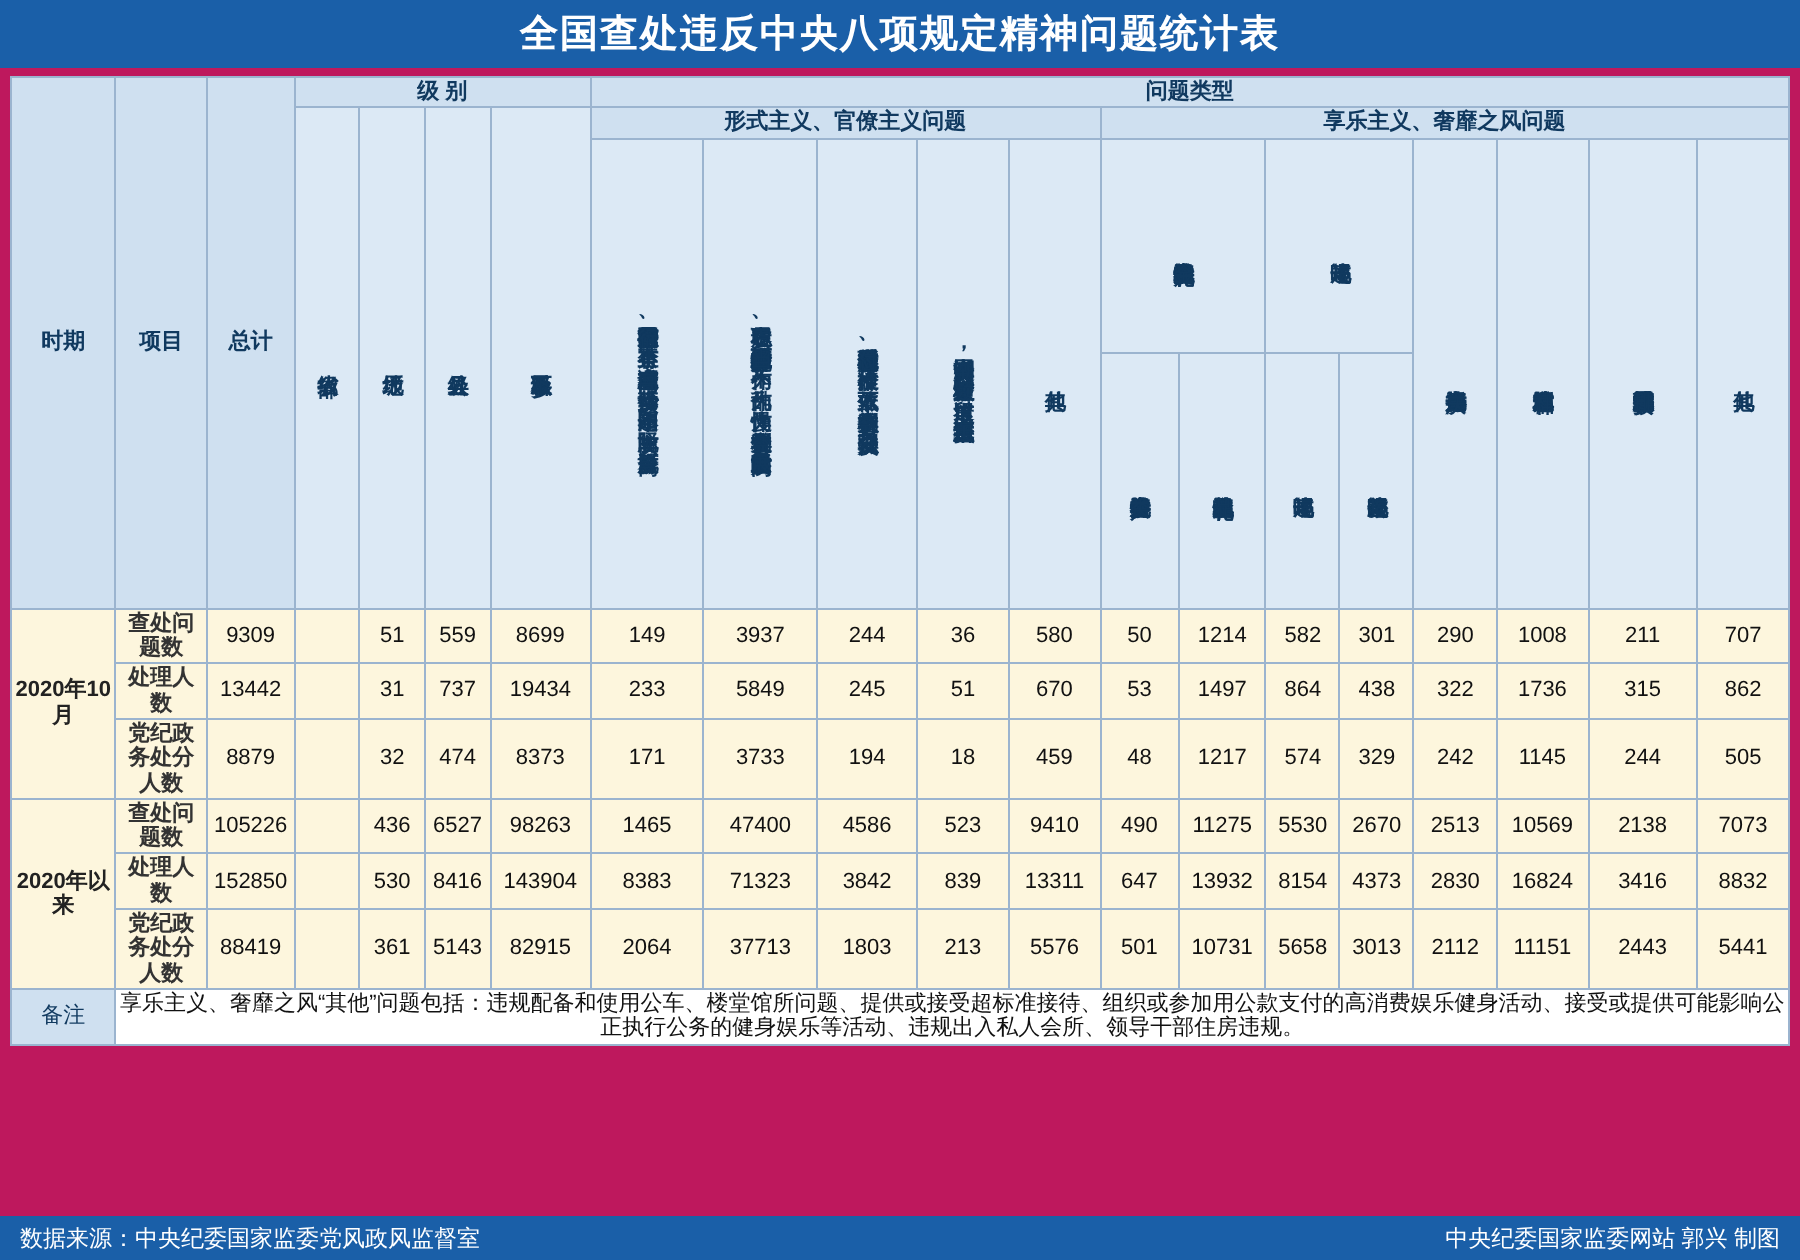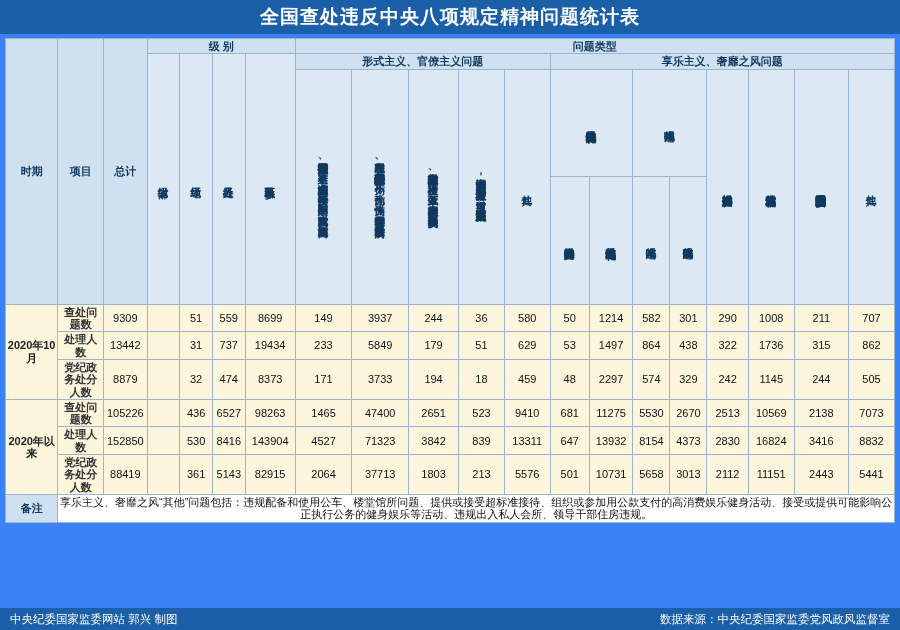--- a/index.html
+++ b/index.html
@@ -5,21 +5,21 @@
   html,body{margin:0;padding:0;}
   body{
     width:900px;height:630px;
     background:#e8f0f8;
     font-family:"Liberation Sans","DejaVu Sans",sans-serif;
     color:#111;
     overflow:hidden;
   }
   .page{
     width:900px;height:630px;position:relative;
-    background:#3b82f6;
+    background:#be185d;
     box-sizing:border-box;
     padding:0;
   }
   .title-bar{
     height:34px;
     background:#1a5fa8;
     color:#fff;
     display:flex;align-items:center;justify-content:center;
     font-size:19px;font-weight:bold;
     letter-spacing:1px;
@@ -83,21 +83,21 @@
     color:#222;
     margin-left:20px;
   }
   .num{
     background:#fdf6dd;
     font-size:11.5px;
     color:#111;
   }
   .note-label{
     background:#cfe0f0;
-    font-weight:bold;
+    font-weight:normal;
     font-size:12px;
     color:#10395f;
   }
   .note-body{
     background:#fff;
     text-align:left;
     font-size:11px;
     line-height:1.45;
     padding:4px 8px;
     color:#111;
@@ -248,23 +248,23 @@
     </tr>
     <tr>
       <td class="rowlab">处理人数</td>
       <td class="num">13442</td>
       <td class="num"></td>
       <td class="num">31</td>
       <td class="num">737</td>
       <td class="num">19434</td>
       <td class="num">233</td>
       <td class="num">5849</td>
-      <td class="num">179</td>
+      <td class="num">245</td>
       <td class="num">51</td>
-      <td class="num">629</td>
+      <td class="num">670</td>
       <td class="num">53</td>
       <td class="num">1497</td>
       <td class="num">864</td>
       <td class="num">438</td>
       <td class="num">322</td>
       <td class="num">1736</td>
       <td class="num">315</td>
       <td class="num">862</td>
     </tr>
     <tr>
@@ -273,59 +273,59 @@
       <td class="num"></td>
       <td class="num">32</td>
       <td class="num">474</td>
       <td class="num">8373</td>
       <td class="num">171</td>
       <td class="num">3733</td>
       <td class="num">194</td>
       <td class="num">18</td>
       <td class="num">459</td>
       <td class="num">48</td>
-      <td class="num">2297</td>
+      <td class="num">1217</td>
       <td class="num">574</td>
       <td class="num">329</td>
       <td class="num">242</td>
       <td class="num">1145</td>
       <td class="num">244</td>
       <td class="num">505</td>
     </tr>
 
     <tr>
       <td class="periodcell" rowspan="3">2020年以来</td>
       <td class="rowlab">查处问题数</td>
       <td class="num">105226</td>
       <td class="num"></td>
       <td class="num">436</td>
       <td class="num">6527</td>
       <td class="num">98263</td>
       <td class="num">1465</td>
       <td class="num">47400</td>
-      <td class="num">2651</td>
+      <td class="num">4586</td>
       <td class="num">523</td>
       <td class="num">9410</td>
-      <td class="num">681</td>
+      <td class="num">490</td>
       <td class="num">11275</td>
       <td class="num">5530</td>
       <td class="num">2670</td>
       <td class="num">2513</td>
       <td class="num">10569</td>
       <td class="num">2138</td>
       <td class="num">7073</td>
     </tr>
     <tr>
       <td class="rowlab">处理人数</td>
       <td class="num">152850</td>
       <td class="num"></td>
       <td class="num">530</td>
       <td class="num">8416</td>
       <td class="num">143904</td>
-      <td class="num">4527</td>
+      <td class="num">8383</td>
       <td class="num">71323</td>
       <td class="num">3842</td>
       <td class="num">839</td>
       <td class="num">13311</td>
       <td class="num">647</td>
       <td class="num">13932</td>
       <td class="num">8154</td>
       <td class="num">4373</td>
       <td class="num">2830</td>
       <td class="num">16824</td>
@@ -355,17 +355,17 @@
     </tr>
 
     <tr>
       <td class="note-label">备注</td>
       <td class="note-body" colspan="19">享乐主义、奢靡之风“其他”问题包括：违规配备和使用公车、楼堂馆所问题、提供或接受超标准接待、组织或参加用公款支付的高消费娱乐健身活动、接受或提供可能影响公正执行公务的健身娱乐等活动、违规出入私人会所、领导干部住房违规。</td>
     </tr>
   </tbody>
     </table>
 
   <div class="footer">
+    <span>数据来源：中央纪委国家监委党风政风监督室</span>
     <span>中央纪委国家监委网站 郭兴 制图</span>
-    <span>数据来源：中央纪委国家监委党风政风监督室</span>
   </div>
 
 </div>
 
 </body></html>

